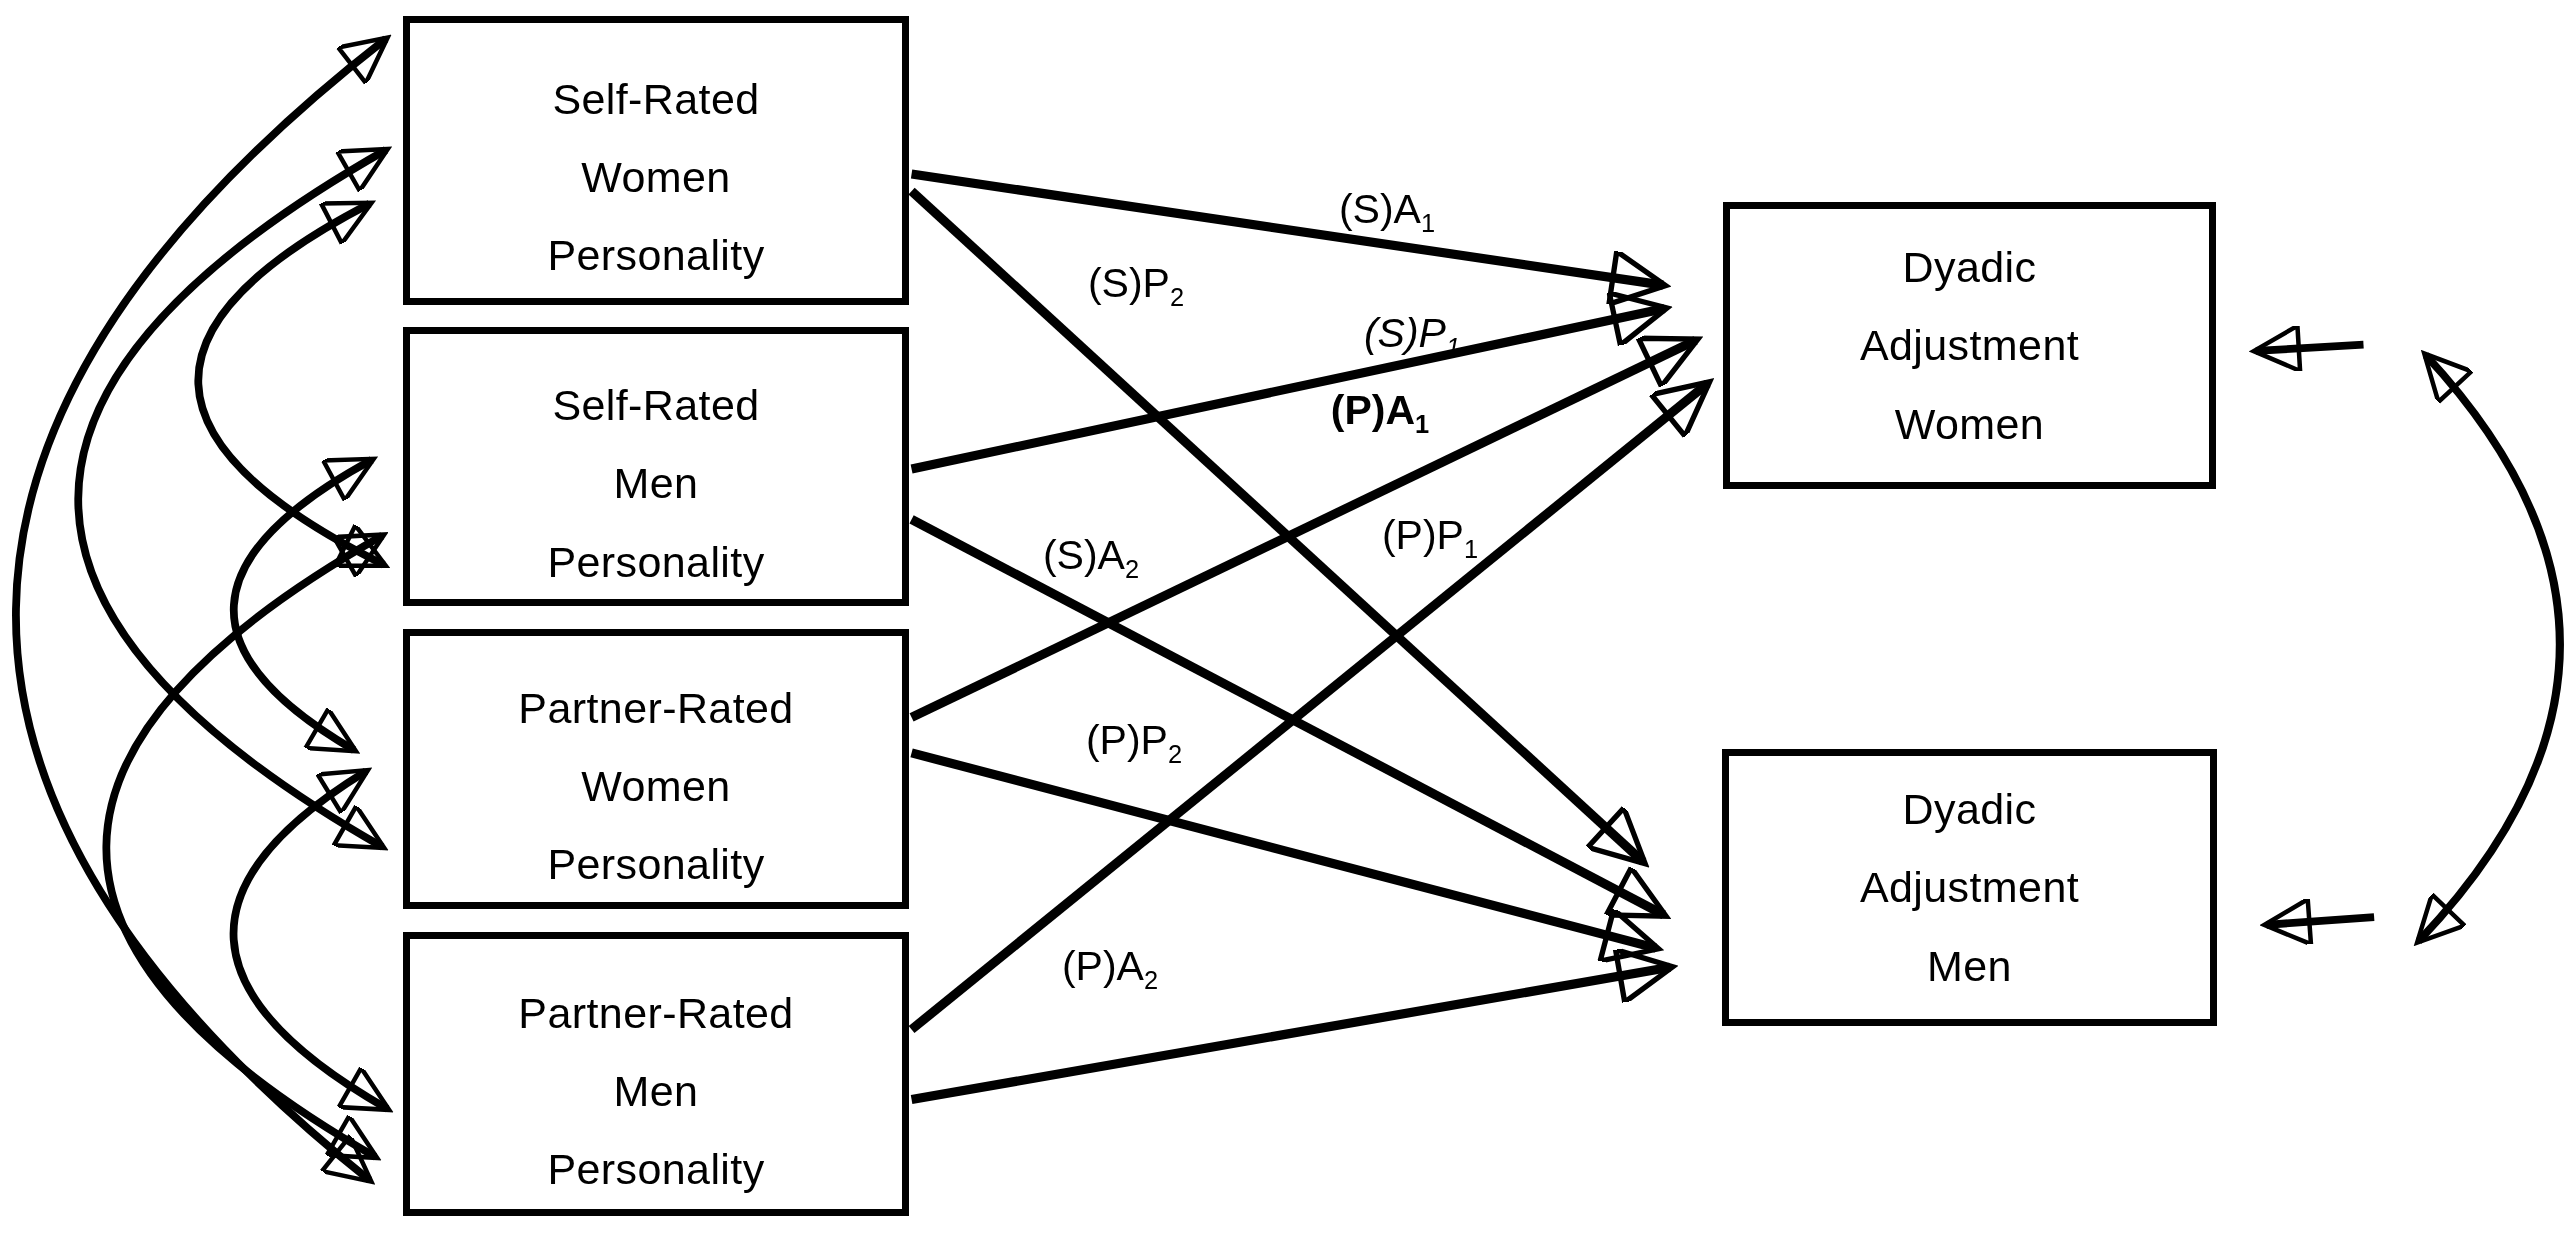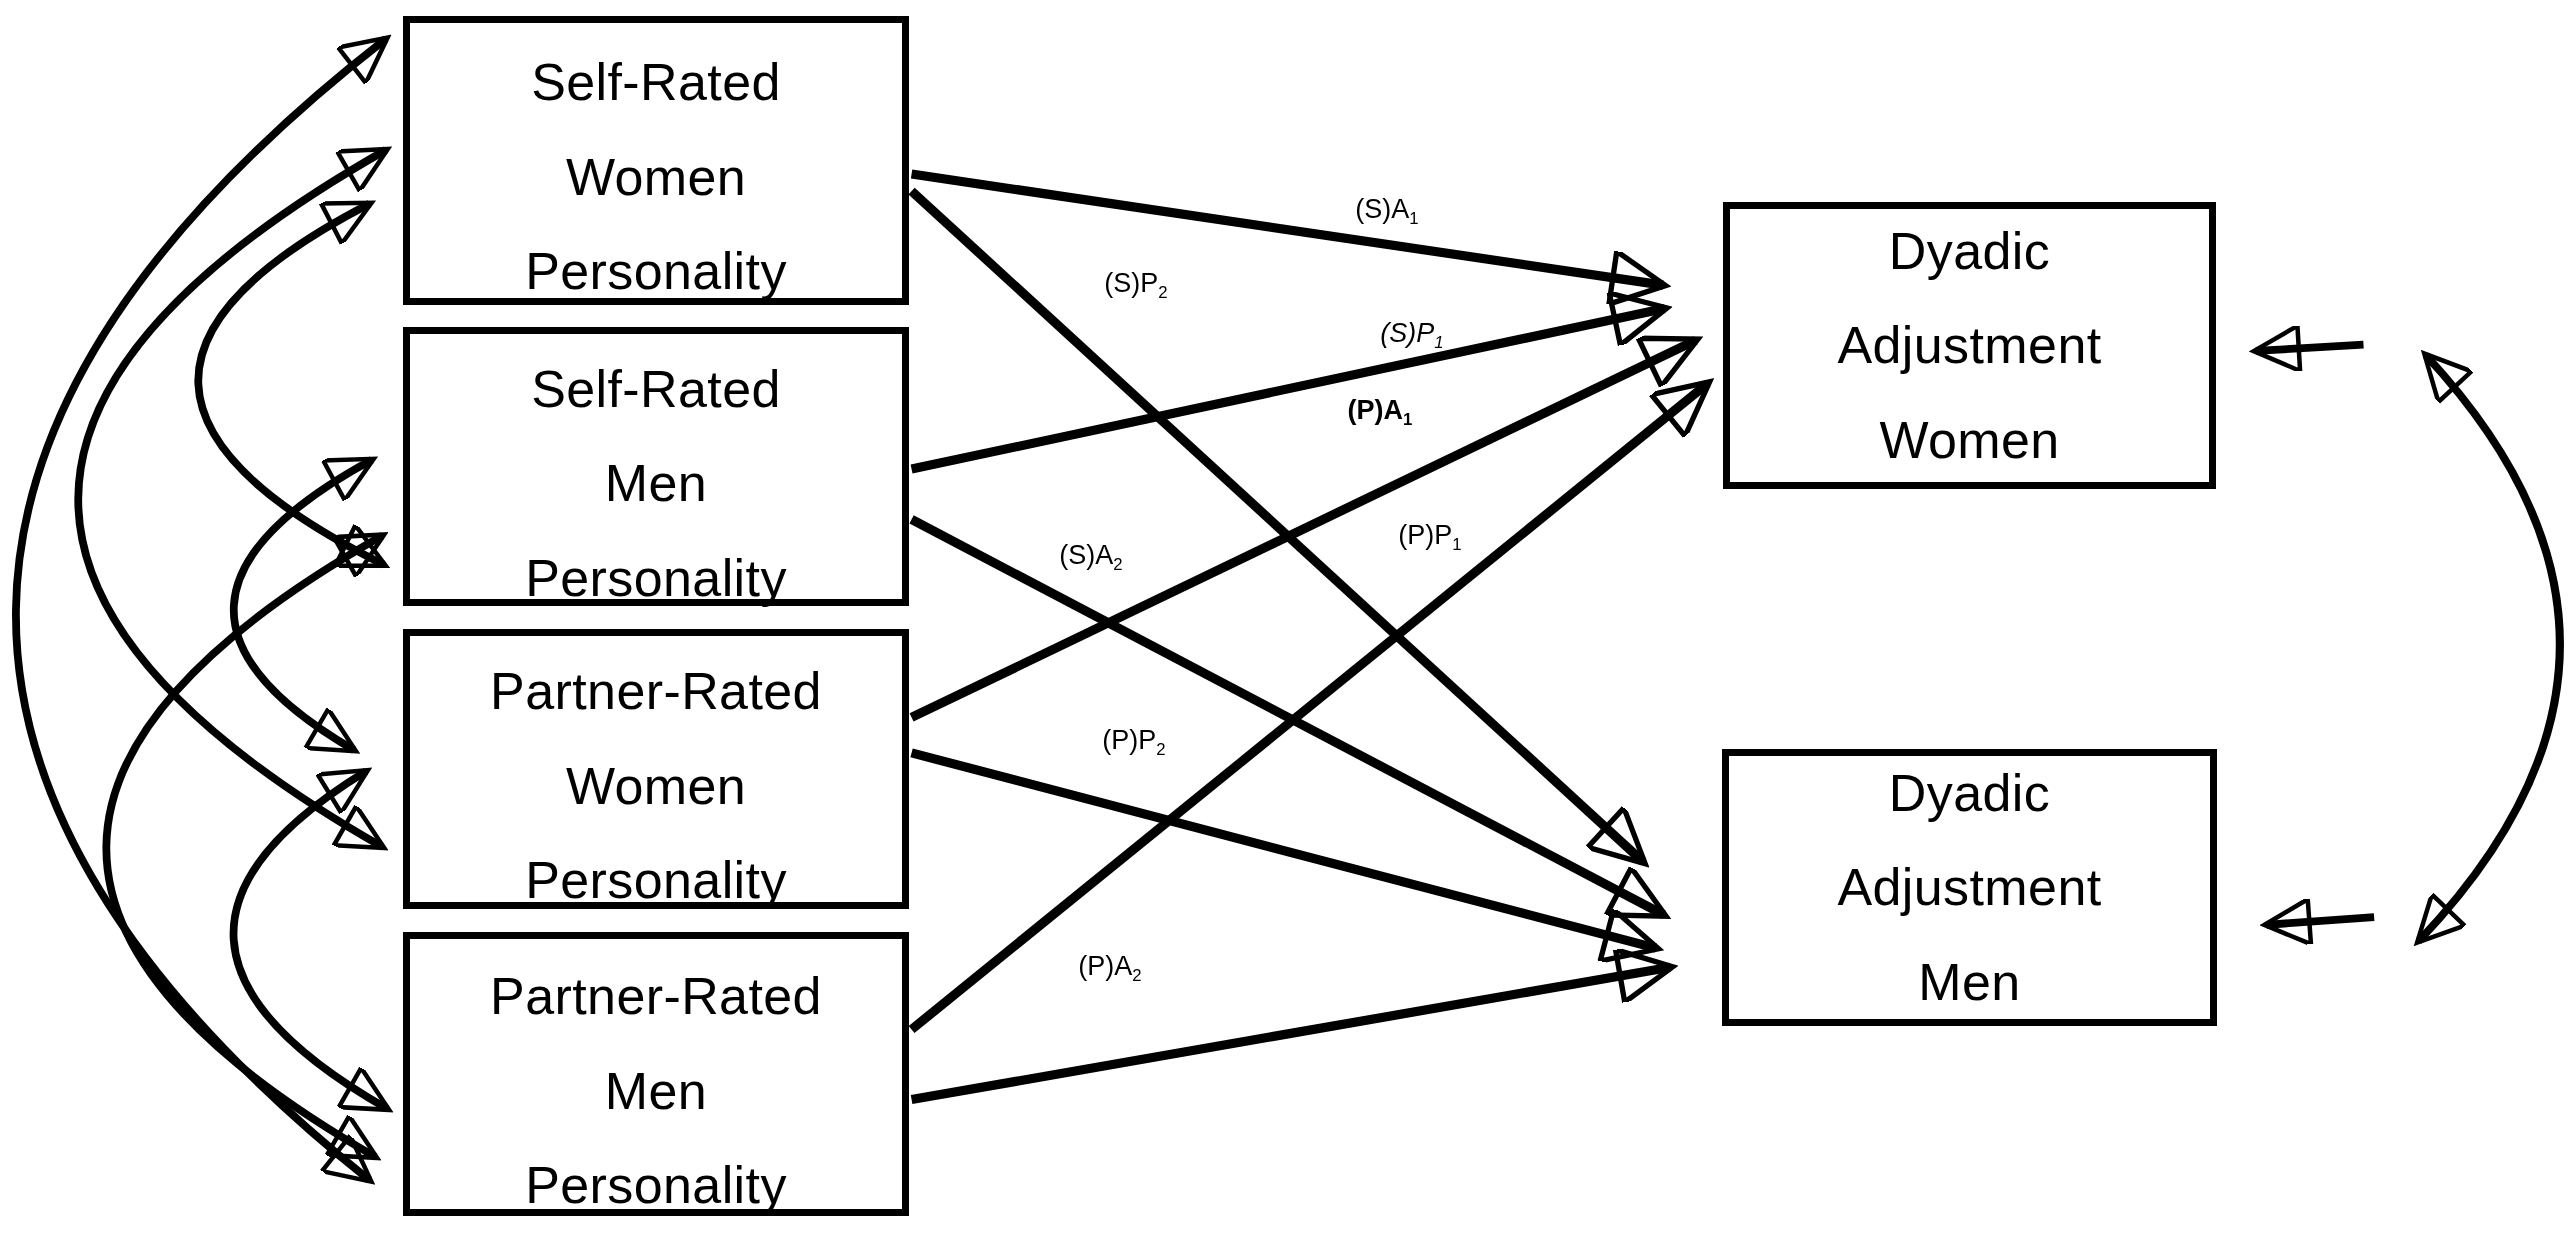--- a/index.html
+++ b/index.html
@@ -33,29 +33,29 @@
     box-sizing: border-box;
     border: 7px solid #000000;
     background: #ffffff;
     display: flex;
     align-items: center;
     justify-content: center;
     text-align: center;
   }
   .node .lbl {
     white-space: pre-line;
-    font-size: 52px;
+    font-size: 43px;
     line-height: 1.82;
     letter-spacing: 0.4px;
   }
   .node.predictor .lbl { padding-top: 34px; }
   .plabel {
     position: absolute;
     transform: translate(-50%, -50%);
-    font-size: 27px;
+    font-size: 41px;
     white-space: nowrap;
   }
   .plabel sub {
     font-size: 0.62em;
     line-height: 0;
   }
 </style>
 </head>
 <body>
 

